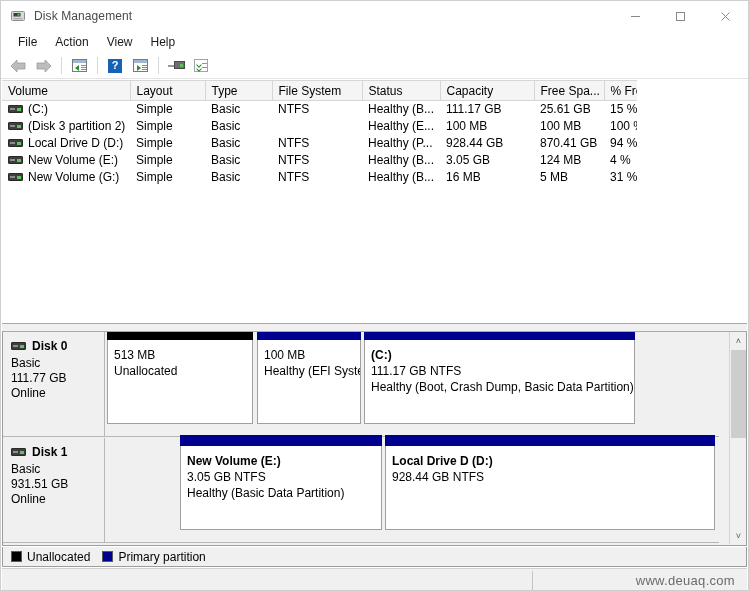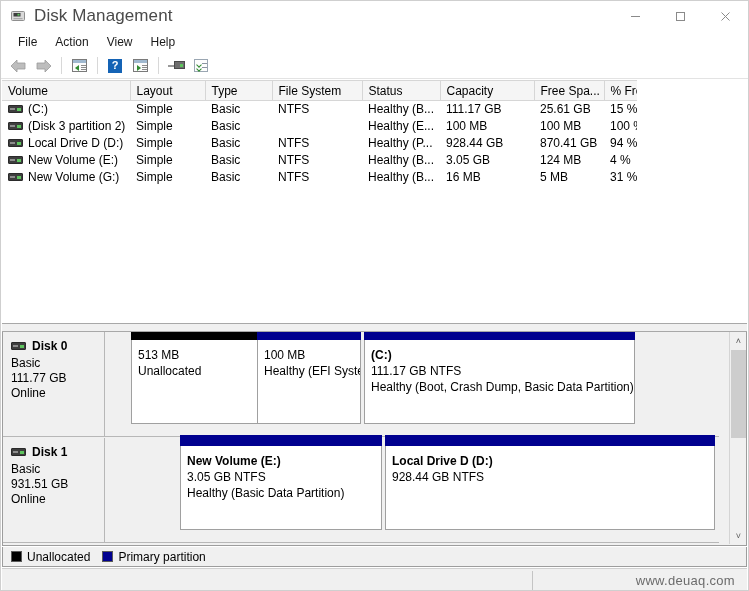--- a/index.html
+++ b/index.html
@@ -37,21 +37,21 @@
     align-items: center;
   }
   .title-icon {
     width: 16px; height: 16px;
     margin-left: 9px;
     margin-right: 8px;
     position: relative;
     flex: 0 0 auto;
   }
   .title-text {
-    font-size: 17px;
+    font-size: 12px;
     color: #4a4a4a;
     letter-spacing: 0.1px;
     flex: 0 0 auto;
     text-align: right;
   }
   .win-controls {
     position: absolute;
     right: 0; top: 0;
     height: 30px;
     display: flex;
@@ -268,21 +268,20 @@
     font-size: 12px;
     line-height: 16px;
     overflow: hidden;
     white-space: nowrap;
   }
   .part .pname {
     font-weight: bold;
   }
   .part.unalloc {
     border-color: #a0a0a0;
-    margin-left: 24px;
   }
 
   
   .gscroll {
     position: absolute;
     right: 0; top: 0;
     width: 17px;
     height: 212px;
     background: #f0f0f0;
     border-left: 1px solid #d4d4d4;

